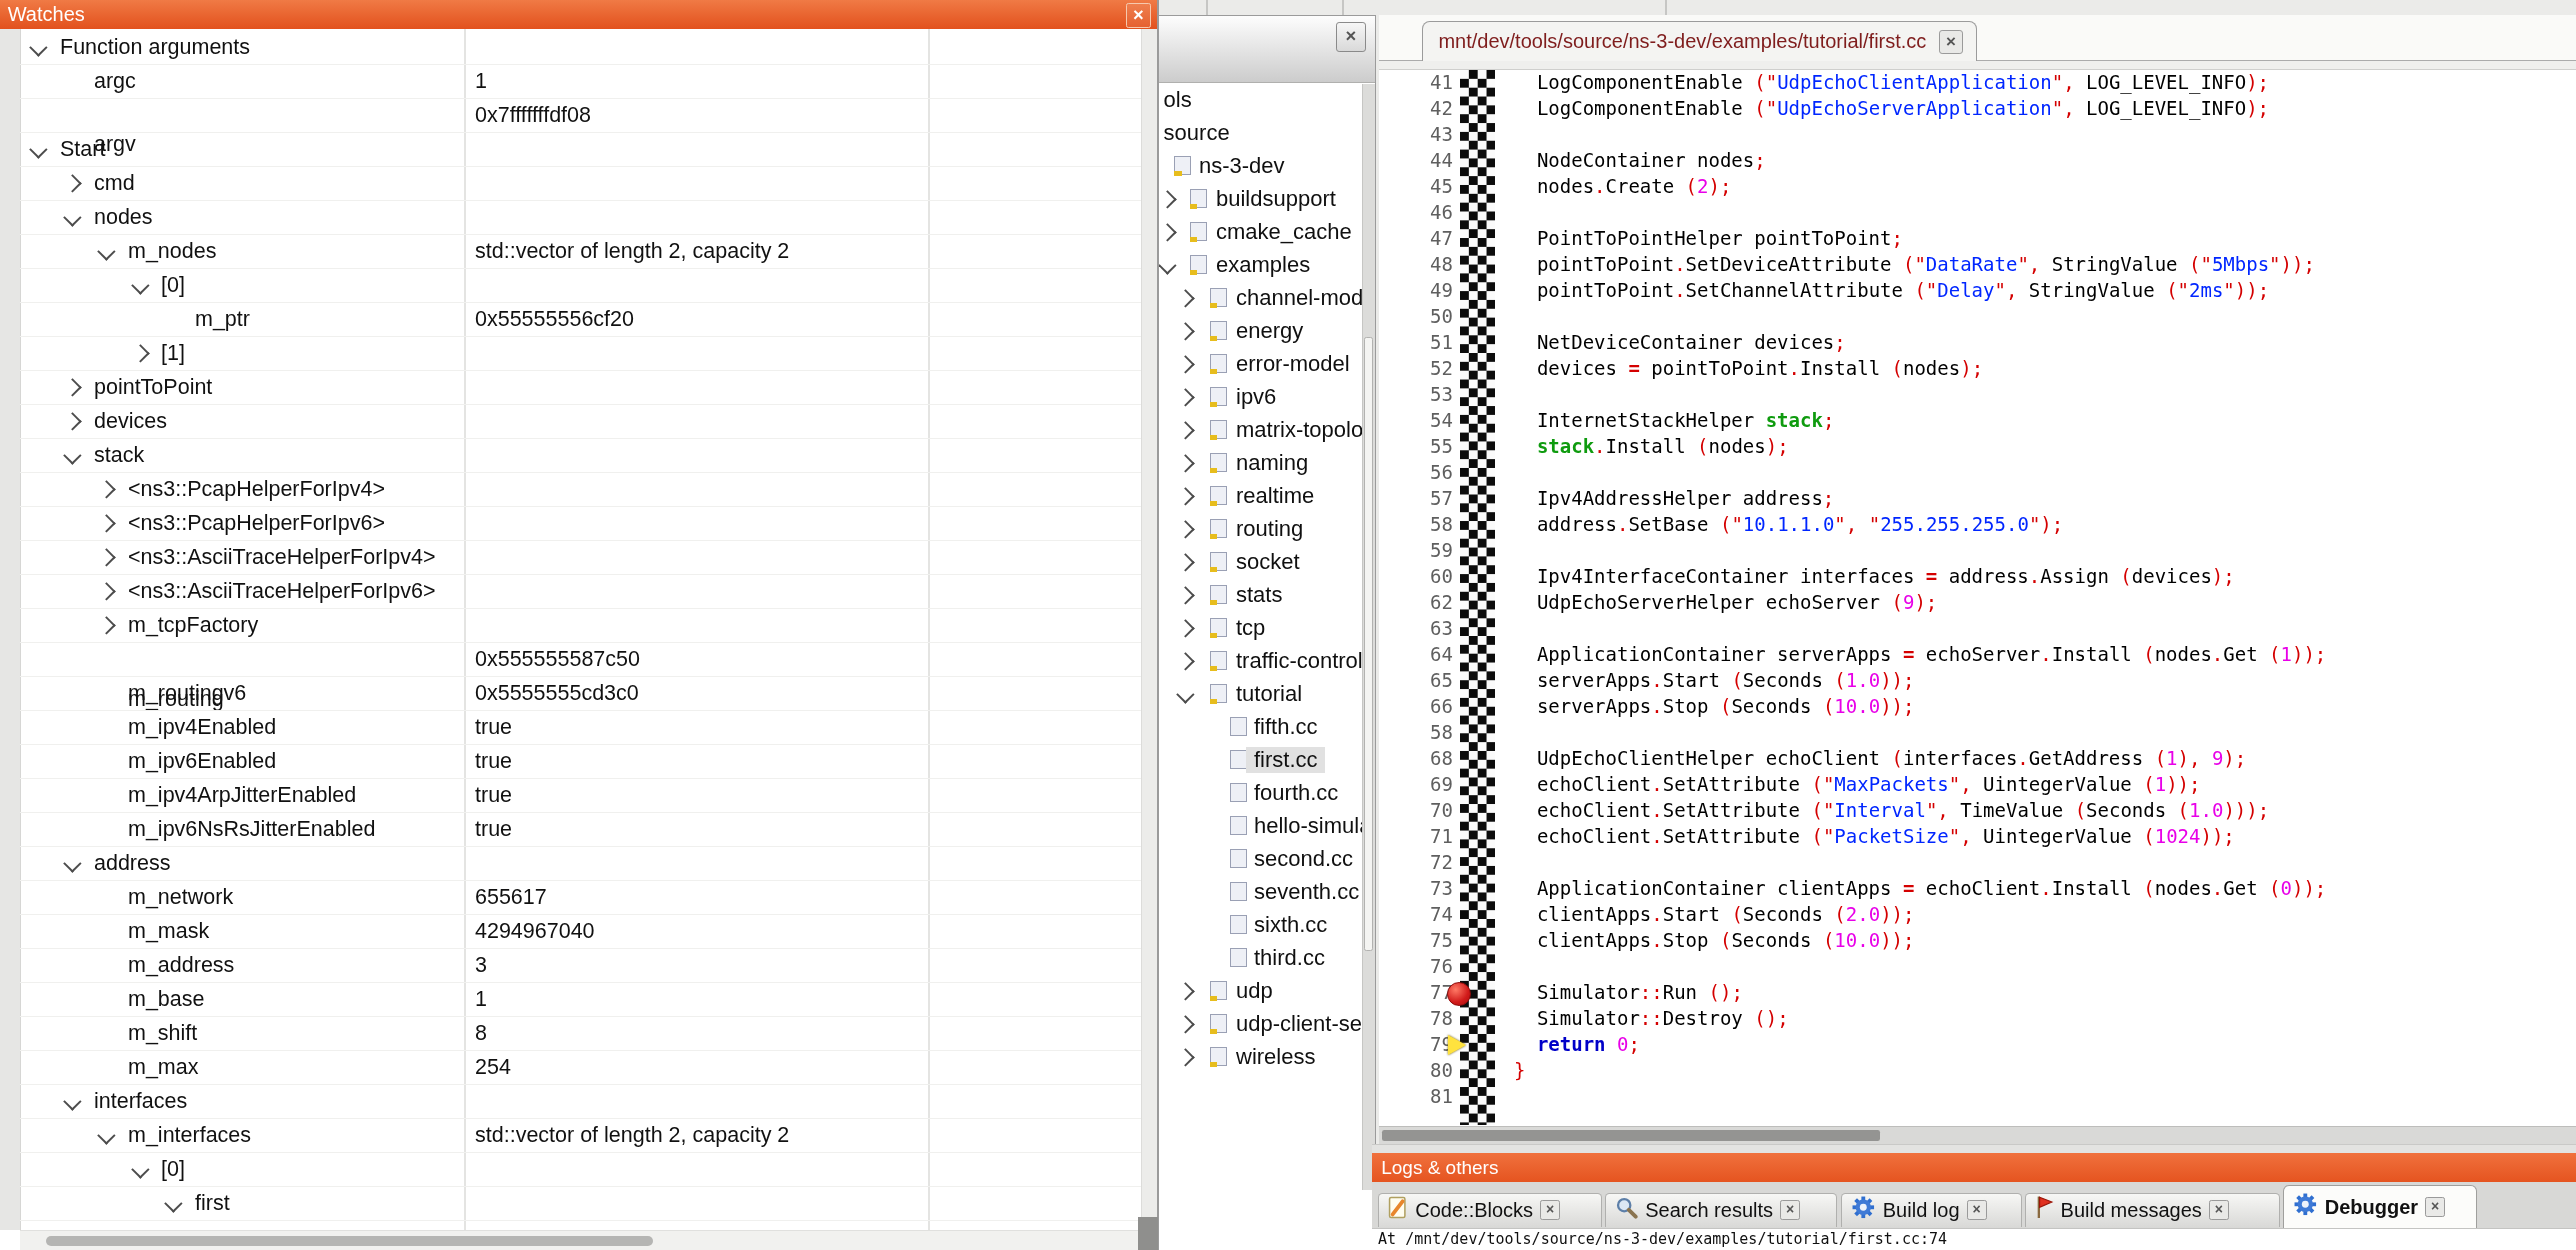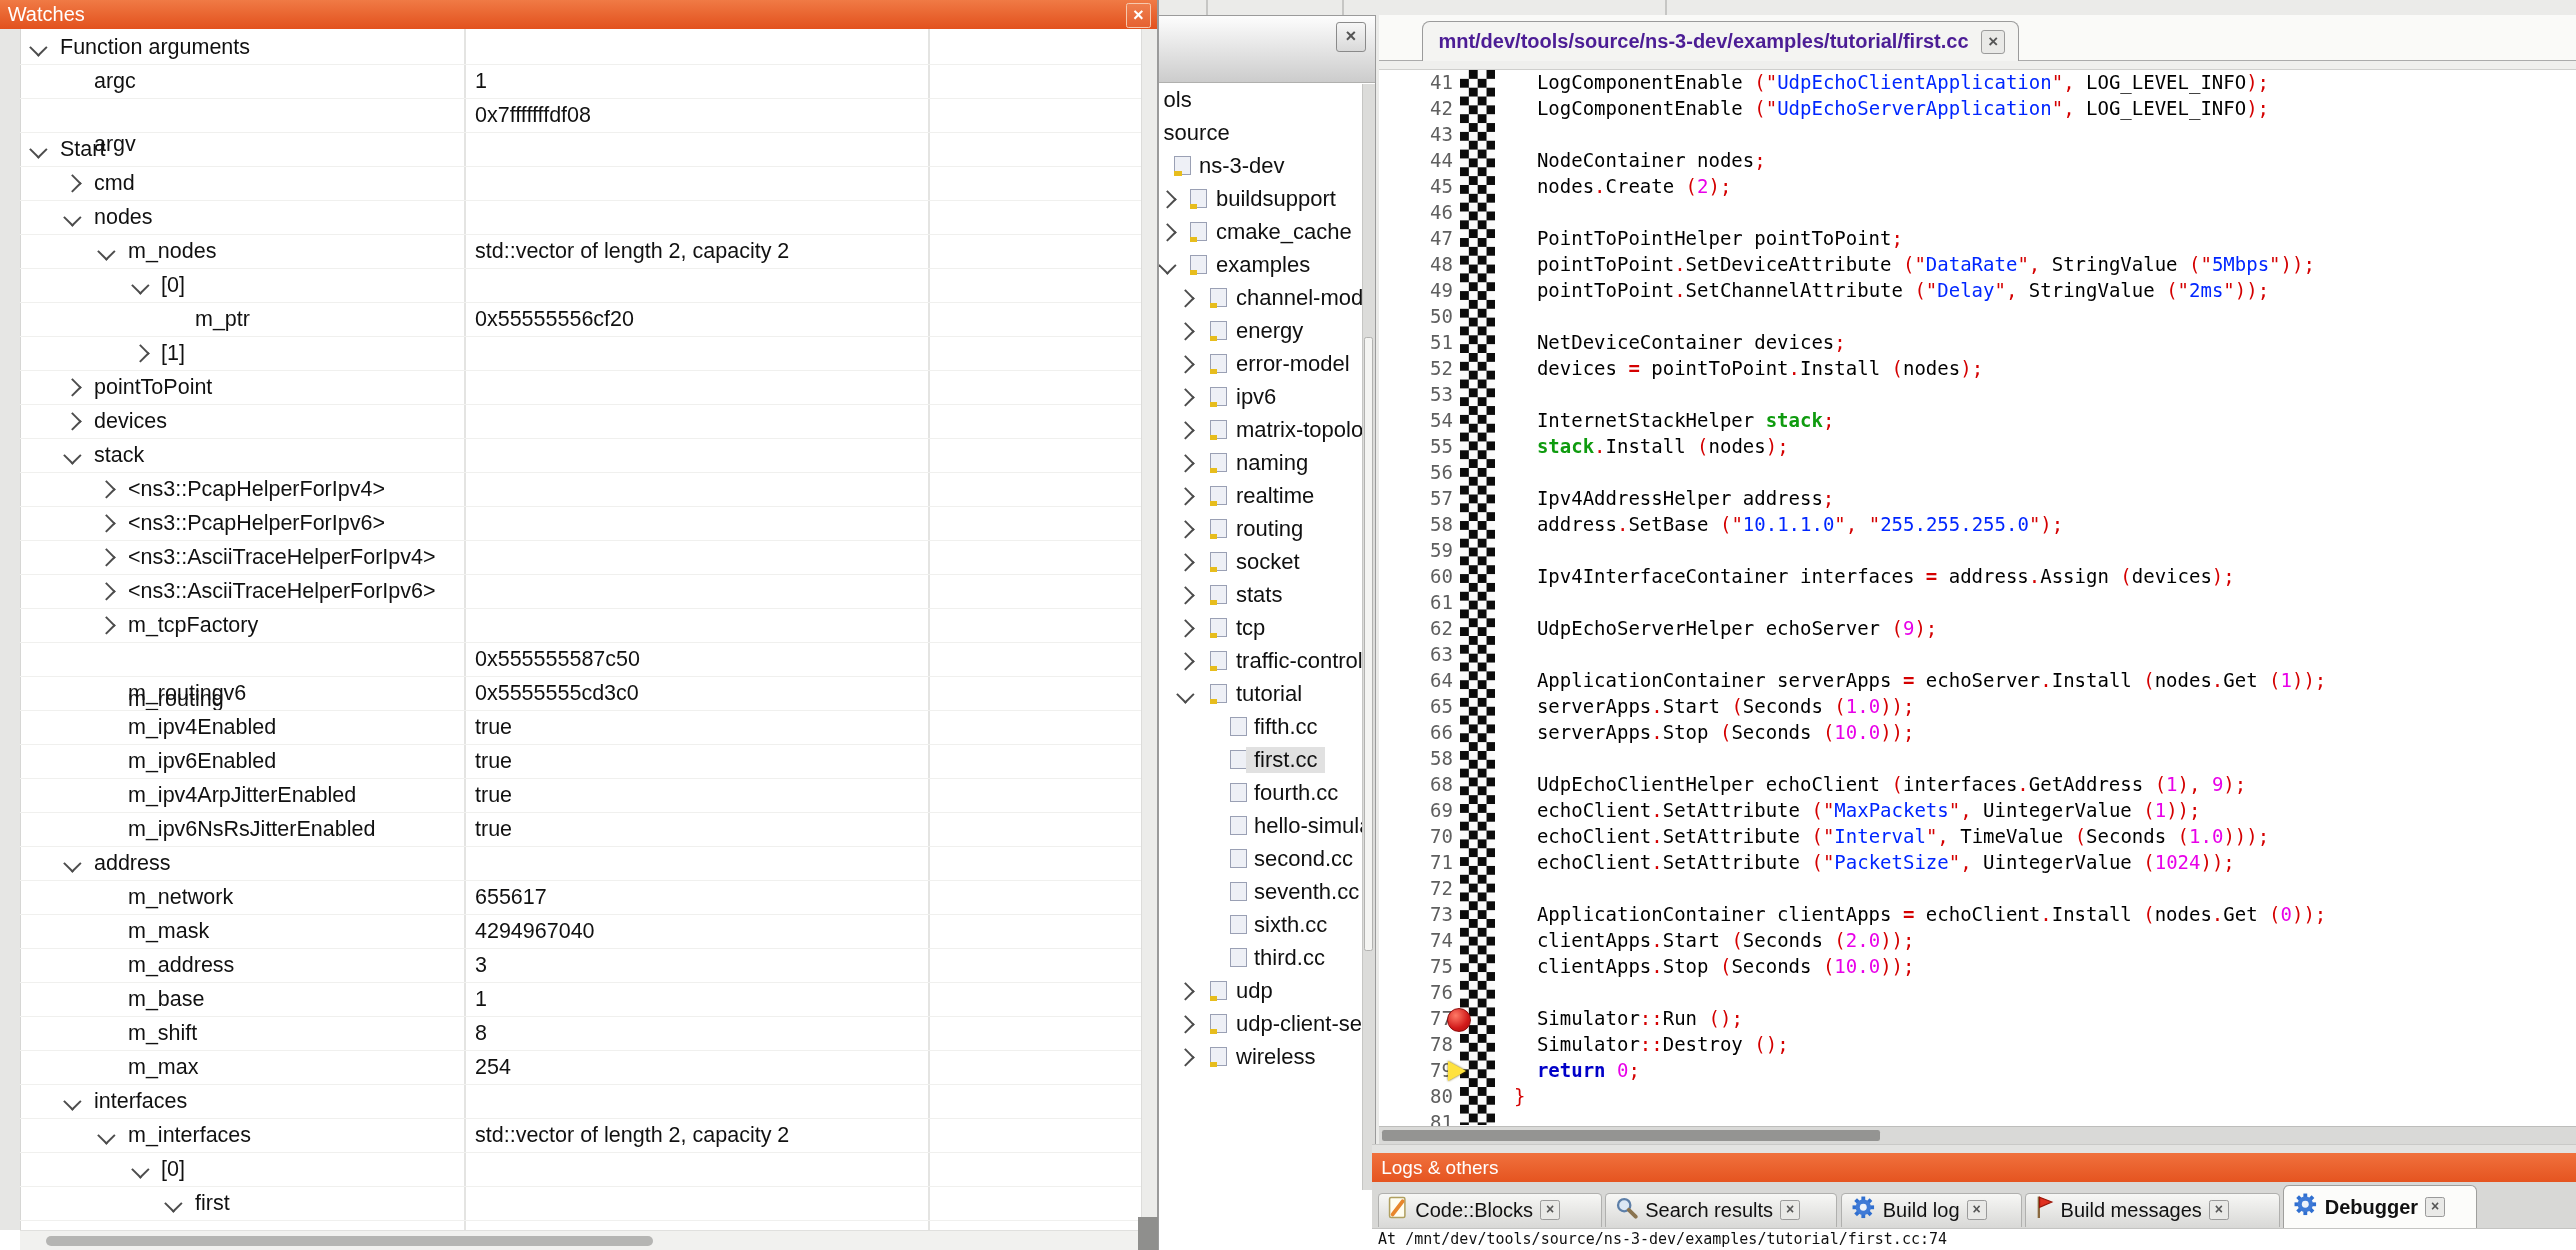--- a/index.html
+++ b/index.html
@@ -42,21 +42,21 @@
   .trow .tlbl.selected{background:#e1e1e1;padding:0 7.7px;margin-left:-7.7px;}
   #tree-vscroll{right:0;top:68px;width:12.3px;height:1106px;background:#dcdcda;border-left:1.5px solid #c6c6c4;position:absolute;}
   #tree-vthumb{position:absolute;left:1.5px;top:253px;width:9.2px;height:614px;background:#f4f4f2;border:1.5px solid #b2b2b0;border-radius:2.3px;box-sizing:border-box;}
 
   
   #editor{left:1379px;top:15.4px;width:1197px;height:1129px;background:#fff;}
   #tabrow{left:0;top:0;width:100%;height:45px;border-bottom:1.5px solid #ababab;background:#fafaf8;}
   #tabrow2{left:0;top:46px;width:100%;height:7.7px;background:#efefed;border-bottom:1.5px solid #cfcfcd;}
   #etab{left:43px;top:6.1px;height:40px;background:#f4f4f2;border:1.5px solid #9b9b9b;border-bottom:none;border-radius:7.7px 7.7px 0 0;
     display:flex;align-items:center;padding:0 12.3px 0 15.4px;gap:12.3px;box-sizing:border-box;}
-  #etab .tabtext{font-weight:bold;font-size:20px;color:#4c1d95;}
+  #etab .tabtext{font-weight:normal;font-size:20px;color:#7f1d1d;}
   .xbox{width:24.6px;height:24.6px;border:1.5px solid #9a9a9a;border-radius:3.1px;background:#e9e9e7;color:#555;
     font-size:17px;font-weight:bold;text-align:center;line-height:22px;box-sizing:border-box;}
   #code{left:0;top:55px;width:100%;}
   .cline{position:relative;height:26px;font-family:"DejaVu Sans Mono", monospace;font-size:19px;}
   .cline .lnum{position:absolute;left:0;top:0.8px;width:74px;text-align:right;color:#5f5f5f;}
   .cline .ctext{position:absolute;left:135px;top:0.8px;white-space:pre;color:#000;}
   #checker{left:81px;top:55px;width:35px;background:repeating-conic-gradient(#0c0c0c 0% 25%, #fbfbfb 0% 50%);background-size:17.7px 17.7px;}
   .tok-p{color:#000;} .tok-o{color:#d40000;} .tok-b{color:#d40000;font-weight:bold;}
   .tok-q{color:#d40000;} .tok-s{color:#0026ff;} .tok-n{color:#e800e8;}
   .tok-k{color:#0000c8;font-weight:bold;} .tok-g{color:#0f9b0f;font-weight:bold;}
@@ -481,24 +481,20 @@
       </div>
       <div class="cline">
         <span class="lnum">59</span>
         <span class="ctext"></span>
       </div>
       <div class="cline">
         <span class="lnum">60</span>
         <span class="ctext"><span class="tok-p">  Ipv4InterfaceContainer interfaces </span><span class="tok-b">=</span><span class="tok-p"> address</span><span class="tok-o">.</span><span class="tok-p">Assign </span><span class="tok-o">(</span><span class="tok-p">devices</span><span class="tok-o">);</span></span>
       </div>
       <div class="cline">
-        <span class="lnum">61</span>
-        <span class="ctext"></span>
-      </div>
-      <div class="cline">
         <span class="lnum">62</span>
         <span class="ctext"><span class="tok-p">  UdpEchoServerHelper echoServer </span><span class="tok-o">(</span><span class="tok-n">9</span><span class="tok-o">);</span></span>
       </div>
       <div class="cline">
         <span class="lnum">63</span>
         <span class="ctext"></span>
       </div>
       <div class="cline">
         <span class="lnum">64</span>
         <span class="ctext"><span class="tok-p">  ApplicationContainer serverApps </span><span class="tok-b">=</span><span class="tok-p"> echoServer</span><span class="tok-o">.</span><span class="tok-p">Install </span><span class="tok-o">(</span><span class="tok-p">nodes</span><span class="tok-o">.</span><span class="tok-p">Get </span><span class="tok-o">(</span><span class="tok-n">1</span><span class="tok-o">));</span></span>

